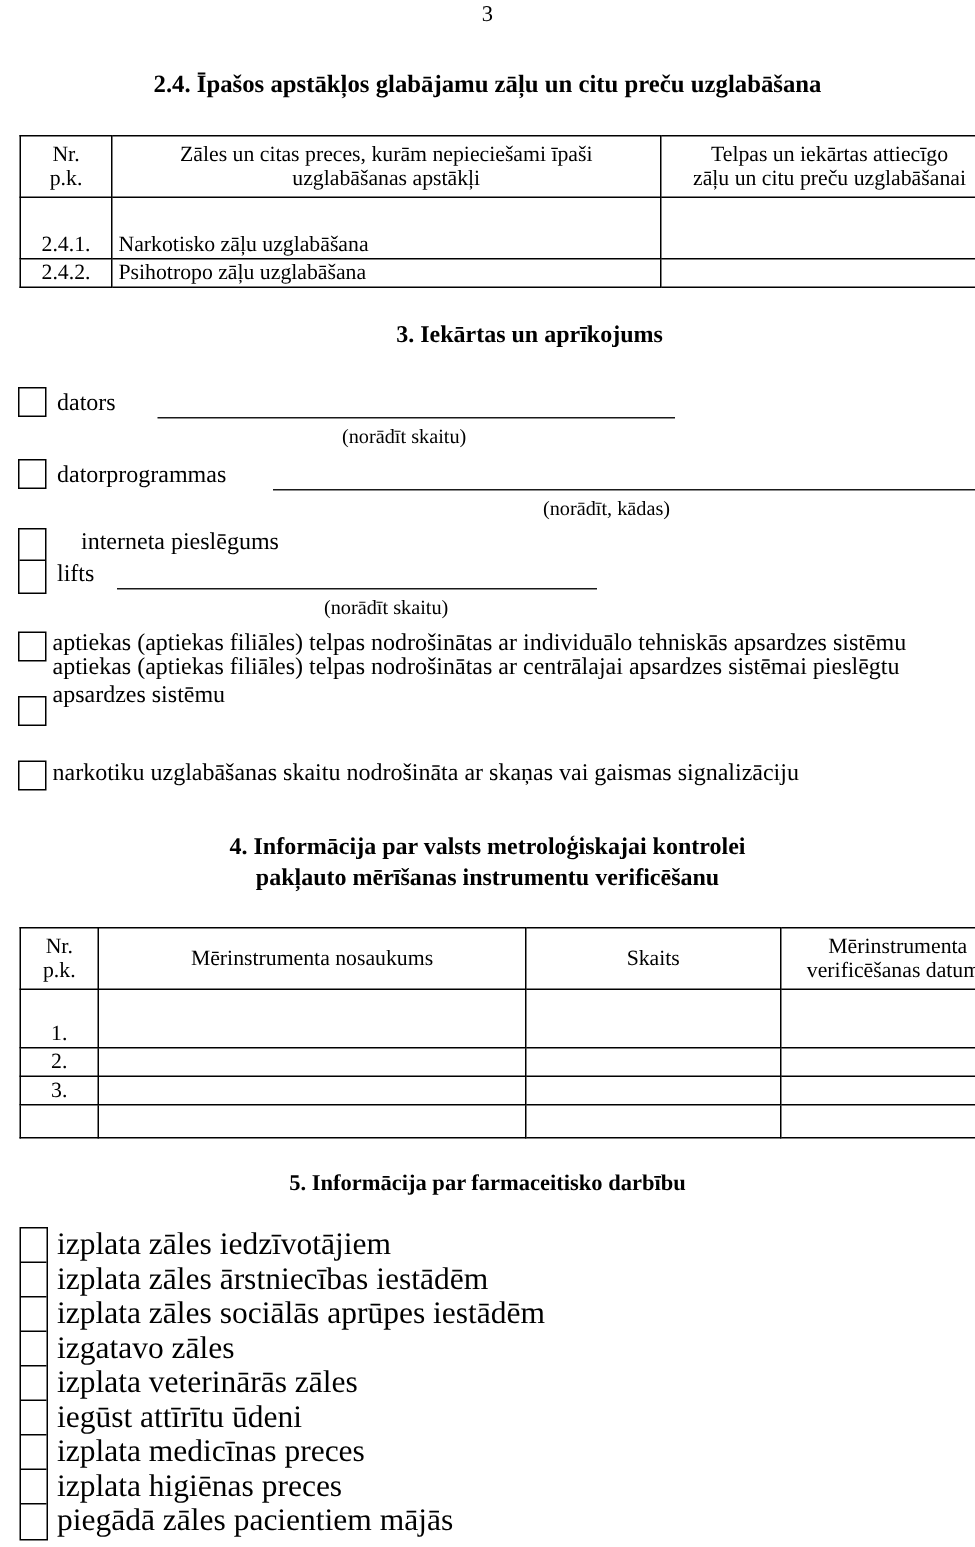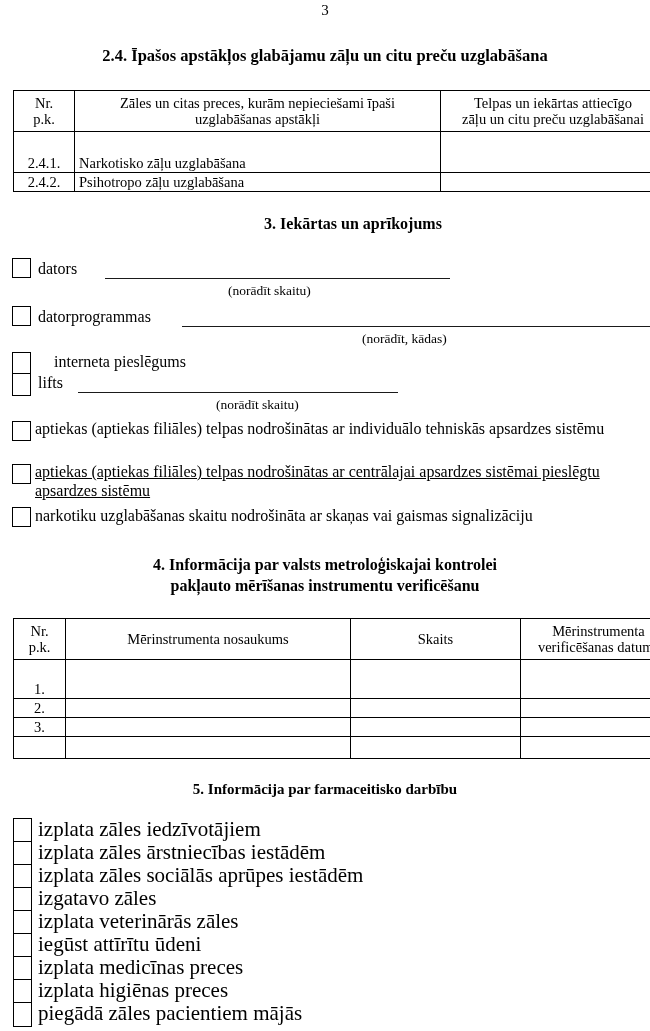--- a/index.html
+++ b/index.html
@@ -227,21 +227,21 @@
   </div>
   <div class="cb-label" style="left:54px; top:352px;">interneta pieslēgums</div>
   <div class="cb-label" style="left:38px; top:373px;">lifts</div>
   <div class="rule" style="left:78px; top:392px; width:320px;"></div>
   <div class="hint" style="left:216px; top:397px;">(norādīt skaitu)</div>
 
   <div class="cb" style="left:12px; top:421px; width:19px; height:20px;"></div>
   <div class="cb-label wrap" style="left:35px; top:419px; width:600px;">aptiekas (aptiekas filiāles) telpas nodrošinātas ar individuālo tehniskās apsardzes sistēmu</div>
 
   <div class="cb" style="left:12px; top:464px; width:19px; height:20px;"></div>
-  <div class="cb-label wrap" style="left:35px; top:462px; width:612px;text-decoration:underline;">aptiekas (aptiekas filiāles) telpas nodrošinātas ar centrālajai apsardzes sistēmai pieslēgtu apsardzes sistēmu</div>
+  <div class="cb-label wrap" style="left:35px; top:435px; width:612px;">aptiekas (aptiekas filiāles) telpas nodrošinātas ar centrālajai apsardzes sistēmai pieslēgtu apsardzes sistēmu</div>
 
   <div class="cb" style="left:12px; top:507px; width:19px; height:20px;"></div>
   <div class="cb-label" style="left:35px; top:506px;">narkotiku uzglabāšanas skaitu nodrošināta  ar skaņas vai gaismas signalizāciju</div>
 
   <div class="heading h4">
     <div>4. Informācija par valsts metroloģiskajai kontrolei</div>
     <div>pakļauto mērīšanas instrumentu verificēšanu</div>
   </div>
 
   <table class="doc-table" id="table-instruments">

